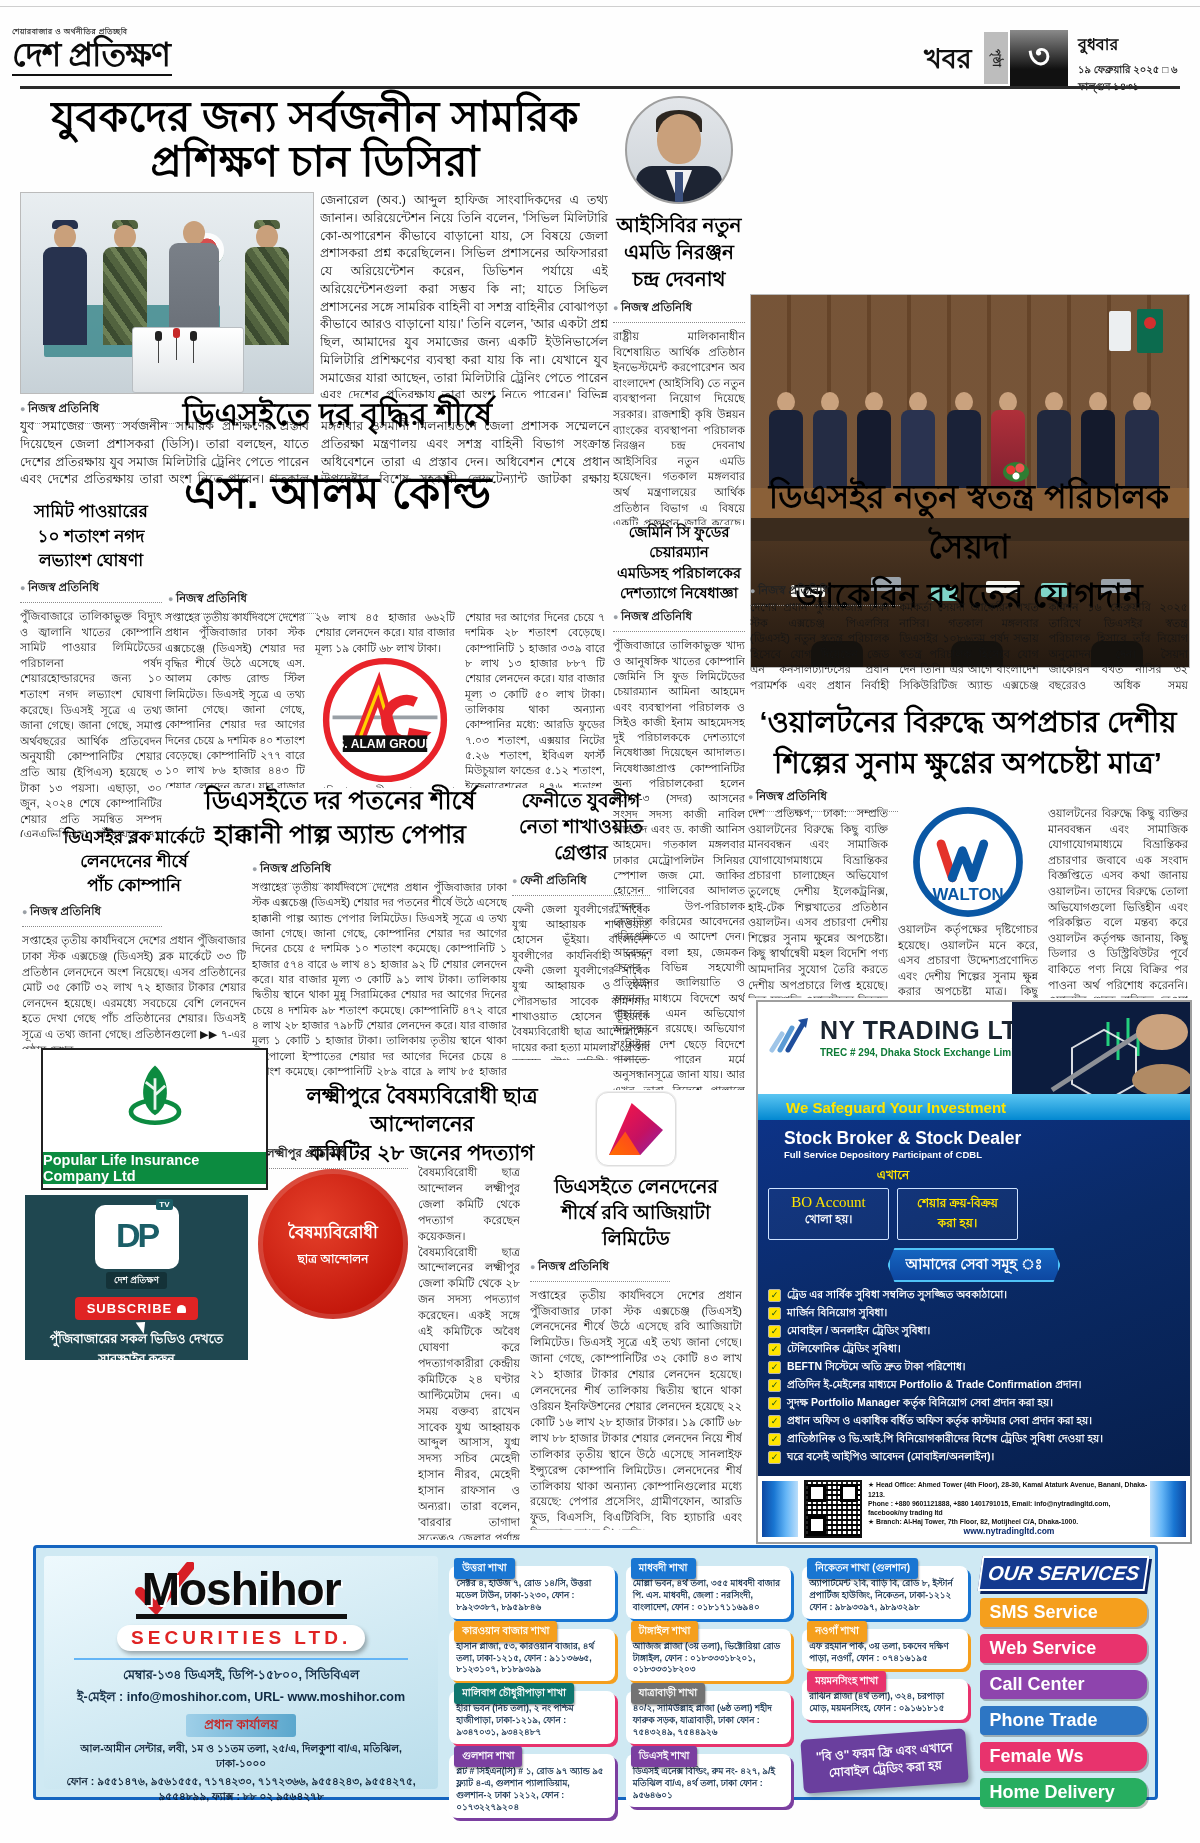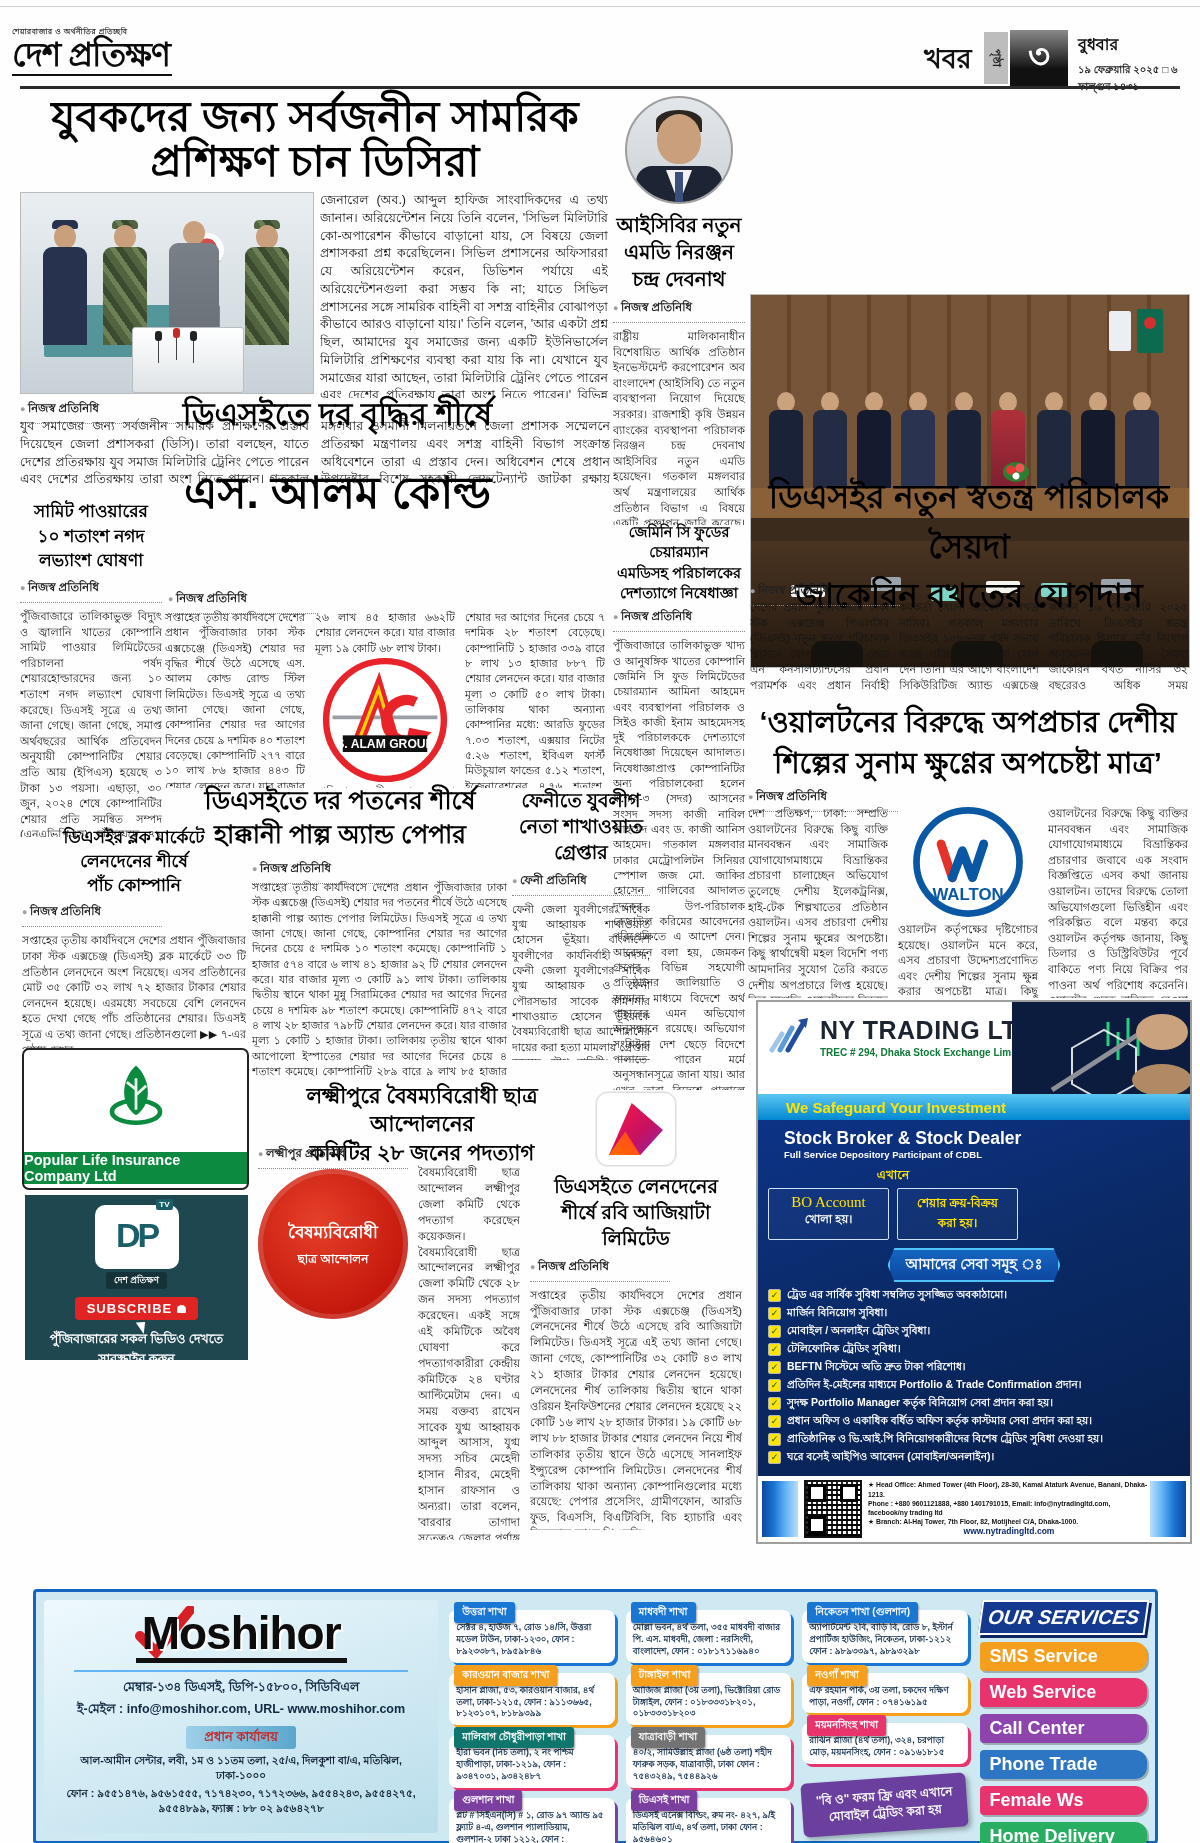--- a/index.html
+++ b/index.html
@@ -128,21 +128,21 @@
   .ny-foot{background:#fff;display:flex;align-items:center;padding:4px;}
   .ny-grad{width:36px;height:56px;background:linear-gradient(90deg,#0d47a1,#1976d2,#64b5f6,#bbdefb);}
   .ny-grad.r{transform:scaleX(-1);}
   .qr{width:54px;height:54px;margin:0 6px;position:relative;border:2px solid #111;
       background:repeating-linear-gradient(0deg,#000 0 2px,#fff 2px 5px),repeating-linear-gradient(90deg,rgba(0,0,0,.85) 0 2px,rgba(255,255,255,.9) 2px 5px);
       background-blend-mode:multiply;}
   .qr i{position:absolute;width:12px;height:12px;border:3px solid #000;background:#fff;}
   .ny-addr{font-size:6.8px;font-weight:700;color:#111;line-height:1.35;flex:1;}
   .ny-web{font-weight:800;color:#0b2a6b;font-size:8.5px;text-align:center;}
   
-  .ad-mosh{border:3px solid #1565c0;border-radius:4px;background:#cfe9f3;display:flex;padding:8px;box-sizing:border-box;margin-top:44px;}
+  .ad-mosh{border:3px solid #1565c0;border-radius:4px;background:#cfe9f3;display:flex;padding:8px;box-sizing:border-box;}
   .mosh-left{width:380px;background:linear-gradient(160deg,#eef9fd,#b9ddeb);border-radius:4px;padding:6px 10px;text-align:center;position:relative;}
   .mosh-brand{font-size:46px;font-weight:800;color:#0d0d0d;letter-spacing:-1px;line-height:1;
               text-shadow:2px 2px 0 #fff;border-bottom:5px solid #111;display:inline-block;padding:0 6px 2px;position:relative;}
   .mosh-check{position:absolute;left:-2px;top:-4px;}
   .mosh-sub{display:inline-block;background:#fff;border-radius:16px;padding:2px 14px;margin-top:6px;
             color:#e02424;font-size:19px;font-weight:800;letter-spacing:4px;box-shadow:2px 3px 4px rgba(0,0,0,.3);}
   .mosh-line{height:2px;background:#64b5f6;margin:7px 20px 6px;}
   .mosh-member{font-size:12.5px;font-weight:800;color:#102a43;}
   .mosh-email{font-size:12.5px;font-weight:700;color:#102a43;margin-top:2px;}
   .mosh-head{display:inline-block;background:linear-gradient(90deg,#9ecfe8,#5ba7cd);border-radius:3px;
@@ -384,21 +384,21 @@
     <div class="rib"></div>
     <div class="rib2"></div>
   </div>
   <div class="hl ctr pre" style="font-size:19px;line-height:1.38;margin-top:8px;">ডিএসইতে লেনদেনের
 শীর্ষে রবি আজিয়াটা
 লিমিটেড</div>
   <div class="byline" style="margin-top:5px;width:140px;">নিজস্ব প্রতিনিধি</div>
   <div class="jt" style="font-size:11.2px;height:242px;margin-top:6px;overflow:hidden;">সপ্তাহের তৃতীয় কার্যদিবসে দেশের প্রধান পুঁজিবাজার ঢাকা স্টক এক্সচেঞ্জ (ডিএসই) লেনদেনের শীর্ষে উঠে এসেছে রবি আজিয়াটা লিমিটেড। ডিএসই সূত্রে এই তথ্য জানা গেছে। জানা গেছে, কোম্পানিটির ৩২ কোটি ৪৩ লাখ ২১ হাজার টাকার শেয়ার লেনদেন হয়েছে। লেনদেনের শীর্ষ তালিকায় দ্বিতীয় স্থানে থাকা ওরিয়ন ইনফিউশনের শেয়ার লেনদেন হয়েছে ২২ কোটি ১৬ লাখ ২৮ হাজার টাকার। ১৯ কোটি ৬৮ লাখ ৮৮ হাজার টাকার শেয়ার লেনদেন নিয়ে শীর্ষ তালিকার তৃতীয় স্থানে উঠে এসেছে সানলাইফ ইন্স্যুরেন্স কোম্পানি লিমিটেড। লেনদেনের শীর্ষ তালিকায় থাকা অন্যান্য কোম্পানিগুলোর মধ্যে রয়েছে: পেপার প্রসেসিং, গ্রামীণফোন, আরডি ফুড, বিএসসি, বিএটিবিসি, বিচ হ্যাচারি এবং মিডল্যান্ড ব্যাংক পিএলসি।</div>
 </div>
 
-<div class="abs ad-popular" style="left:22px;top:1048px;width:223px;height:138px;border-radius:7px;">
+<div class="abs ad-popular" style="left:41px;top:1048px;width:223px;height:138px;">
   <div class="pliclogo">
     <svg width="74" height="74" viewBox="0 0 80 80">
       <ellipse cx="40" cy="58" rx="26" ry="12" fill="none" stroke="#0c8b40" stroke-width="5"></ellipse>
       <path d="M40 62 C20 48 26 20 40 8 C54 20 60 48 40 62 Z" fill="#0c8b40"></path>
       <path d="M40 56 L40 22 M40 34 L30 26 M40 40 L51 30" stroke="#e8f5ec" stroke-width="3" fill="none"></path>
     </svg>
   </div>
   <div class="bar">Popular Life Insurance Company Ltd</div>
 </div>
 
@@ -534,20 +534,21 @@
 </div>
 
 <div class="abs ad-mosh" style="left:33px;top:1545px;width:1125px;height:255px;">
   <div class="mosh-left">
     <div style="position:relative;display:inline-block;margin-top:4px;">
       <svg class="mosh-check" width="60" height="54" viewBox="0 0 60 54">
         <path d="M6 30 L22 46 L56 4" stroke="#d71f26" stroke-width="10" fill="none" stroke-linecap="round"></path>
       </svg>
       <span class="mosh-brand">Moshihor</span>
     </div>
+    <div><span class="mosh-sub">SECURITIES LTD.</span></div>
     <div class="mosh-line"></div>
     <div class="mosh-member">মেম্বার-১৩৪ ডিএসই, ডিপি-১৫৮০০, সিডিবিএল</div>
     <div class="mosh-email">ই-মেইল : info@moshihor.com, URL- www.moshihor.com</div>
     <div><span class="mosh-head">প্রধান কার্যালয়</span></div>
     <div class="mosh-addr">আল-আমীন সেন্টার, লবী, ১ম ও ১১তম তলা, ২৫/এ, দিলকুশা বা/এ, মতিঝিল, ঢাকা-১০০০</div>
     <div class="mosh-addr">ফোন : ৯৫৫১৪৭৬, ৯৫৬১৫৫৫, ৭১৭৪২৩০, ৭১৭২৩৬৬, ৯৫৫৪২৪৩, ৯৫৫৪২৭৫, ৯৫৫৪৮৯৯, ফ্যাক্স : ৮৮ ০২ ৯৫৬৪২৭৮</div>
   </div>
   <div class="bcol">
 
       <div class="bcard" style="--c: #1976d2;">

